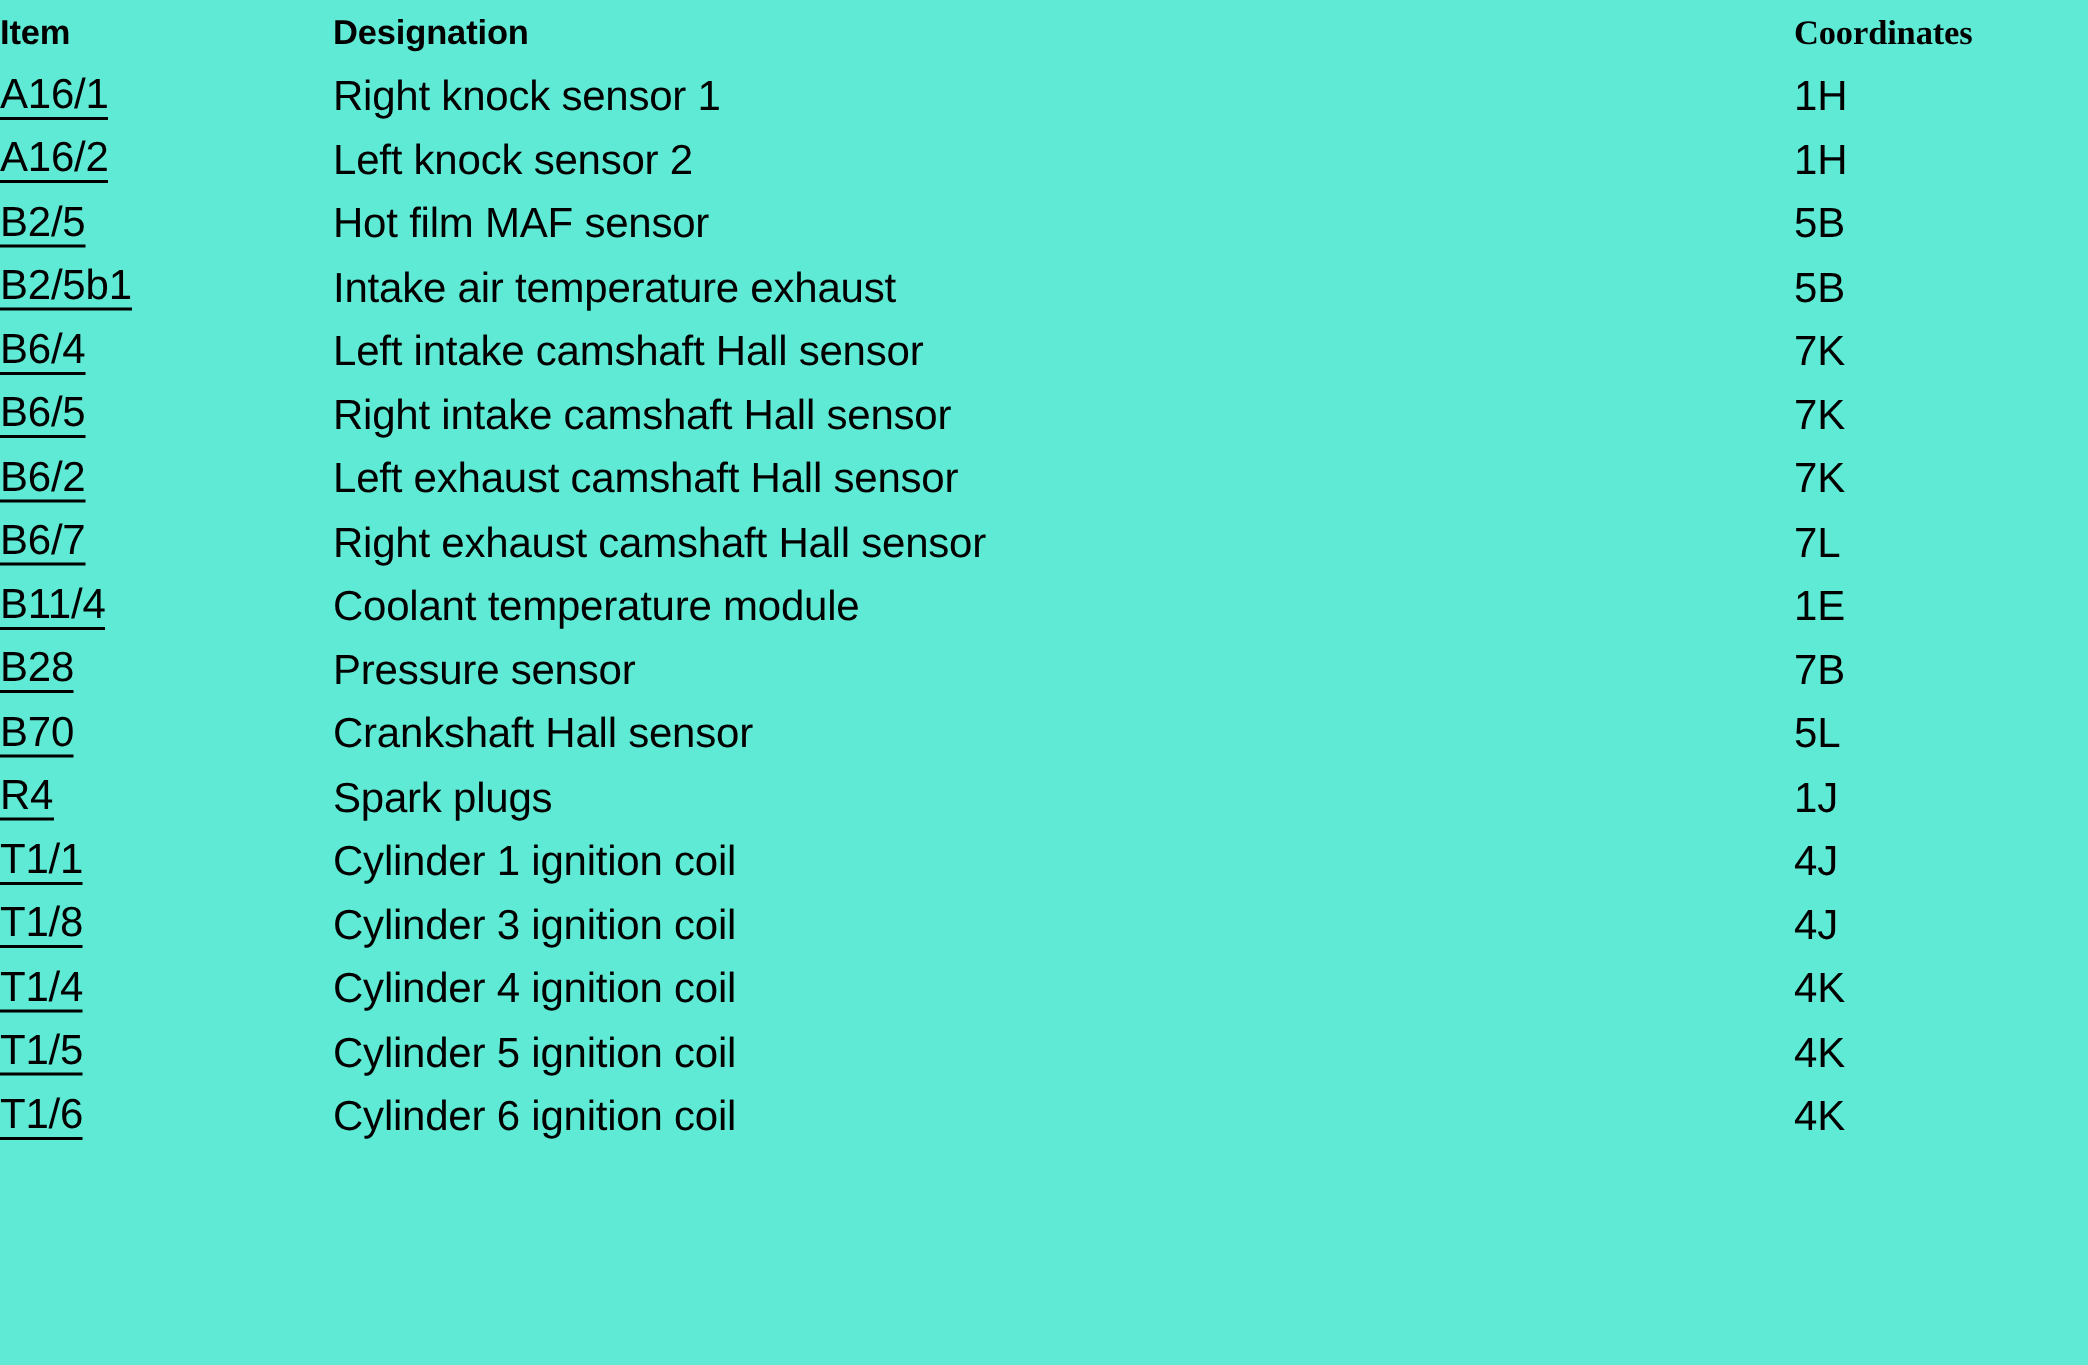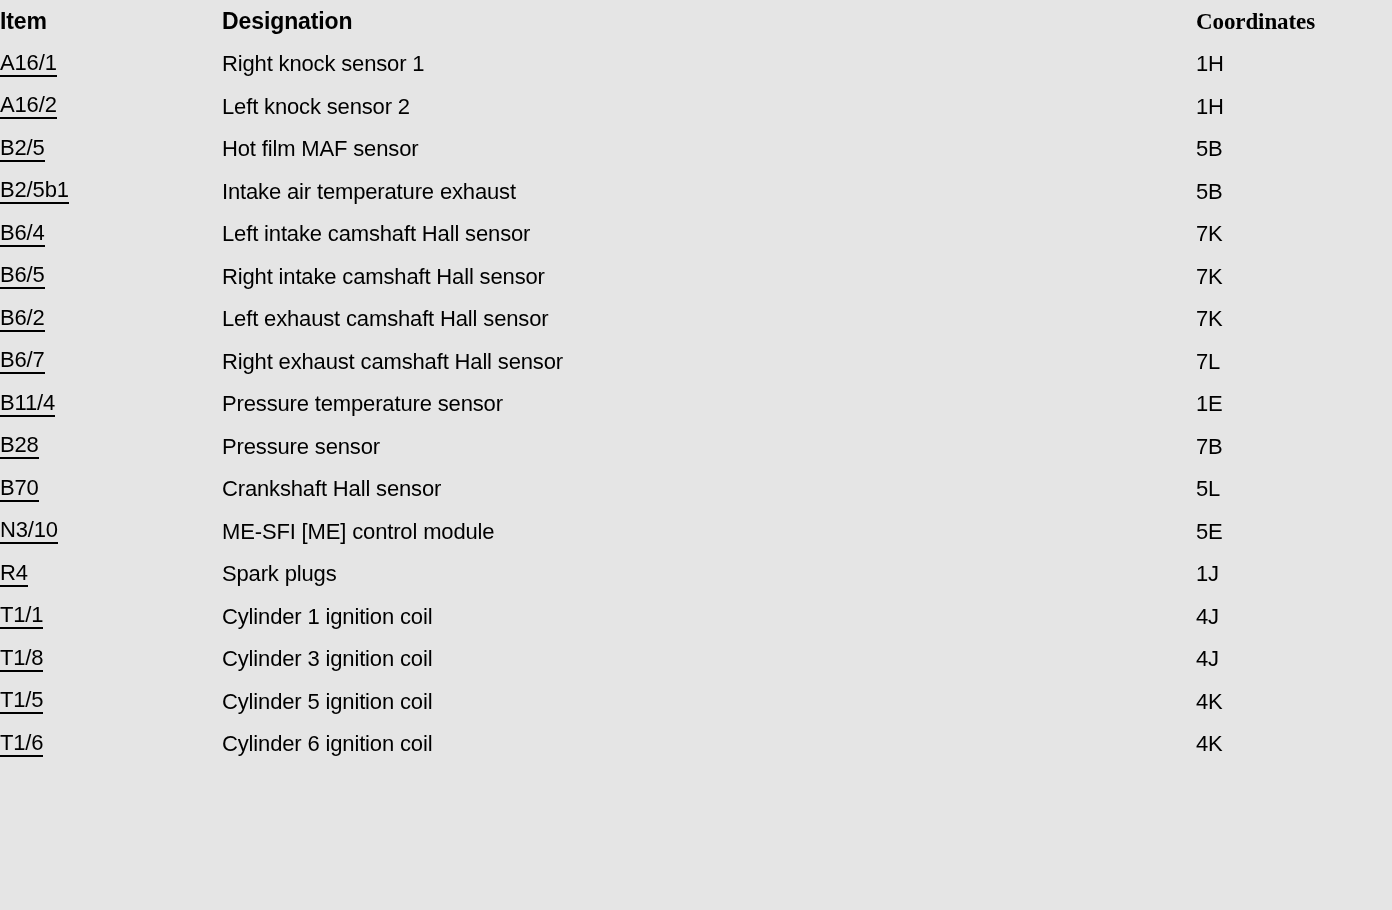--- a/index.html
+++ b/index.html
@@ -11,21 +11,21 @@
     width: 1392px;
     height: 910px;
     font-family: "Liberation Sans", sans-serif;
     color: #000000;
     overflow: hidden;
   }
   .sheet {
     position: relative;
     width: 1392px;
     height: 910px;
-    background: #e5e5e5;
+    background: #5eead4;
   }
   table.parts-table {
     border-collapse: collapse;
     width: 1392px;
     table-layout: fixed;
     margin: 0;
   }
   col.col-item        { width: 222px; }
   col.col-designation { width: 974px; }
   col.col-coordinates { width: 196px; }
@@ -47,21 +47,21 @@
     font-weight: bold;
     letter-spacing: -0.1px;
   }
   .h-item        { padding-left: 20px; }
   .h-designation { padding-left: 22px; }
   .h-coordinates { padding-left: 26px; font-family: Liberation Serif, serif; }
 
   
   tr.data-row td {
     height: 42.5px;
-    font-size: 22px;
+    font-size: 28px;
     font-weight: normal;
     letter-spacing: -0.15px;
   }
   td.cell-item {
     padding-left: 20px;
   }
   td.cell-item .item-link {
     display: inline-block;
     border-bottom: 2.5px solid #000000;
     padding-bottom: 1px;
@@ -131,54 +131,54 @@
           <td class="cell-designation">Left exhaust camshaft Hall sensor</td>
           <td class="cell-coordinates">7K</td>
         </tr>
         <tr class="data-row">
           <td class="cell-item"><a class="item-link">B6/7</a></td>
           <td class="cell-designation">Right exhaust camshaft Hall sensor</td>
           <td class="cell-coordinates">7L</td>
         </tr>
         <tr class="data-row">
           <td class="cell-item"><a class="item-link">B11/4</a></td>
-          <td class="cell-designation">Pressure temperature sensor</td>
+          <td class="cell-designation">Coolant temperature module</td>
           <td class="cell-coordinates">1E</td>
         </tr>
         <tr class="data-row">
           <td class="cell-item"><a class="item-link">B28</a></td>
           <td class="cell-designation">Pressure sensor</td>
           <td class="cell-coordinates">7B</td>
         </tr>
         <tr class="data-row">
           <td class="cell-item"><a class="item-link">B70</a></td>
           <td class="cell-designation">Crankshaft Hall sensor</td>
           <td class="cell-coordinates">5L</td>
-        </tr>
-        <tr class="data-row">
-          <td class="cell-item"><a class="item-link">N3/10</a></td>
-          <td class="cell-designation">ME-SFI [ME] control module</td>
-          <td class="cell-coordinates">5E</td>
         </tr>
         <tr class="data-row">
           <td class="cell-item"><a class="item-link">R4</a></td>
           <td class="cell-designation">Spark plugs</td>
           <td class="cell-coordinates">1J</td>
         </tr>
         <tr class="data-row">
           <td class="cell-item"><a class="item-link">T1/1</a></td>
           <td class="cell-designation">Cylinder 1 ignition coil</td>
           <td class="cell-coordinates">4J</td>
         </tr>
         <tr class="data-row">
           <td class="cell-item"><a class="item-link">T1/8</a></td>
           <td class="cell-designation">Cylinder 3 ignition coil</td>
           <td class="cell-coordinates">4J</td>
         </tr>
         <tr class="data-row">
+          <td class="cell-item"><a class="item-link">T1/4</a></td>
+          <td class="cell-designation">Cylinder 4 ignition coil</td>
+          <td class="cell-coordinates">4K</td>
+        </tr>
+        <tr class="data-row">
           <td class="cell-item"><a class="item-link">T1/5</a></td>
           <td class="cell-designation">Cylinder 5 ignition coil</td>
           <td class="cell-coordinates">4K</td>
         </tr>
         <tr class="data-row">
           <td class="cell-item"><a class="item-link">T1/6</a></td>
           <td class="cell-designation">Cylinder 6 ignition coil</td>
           <td class="cell-coordinates">4K</td>
         </tr>
       </tbody>

